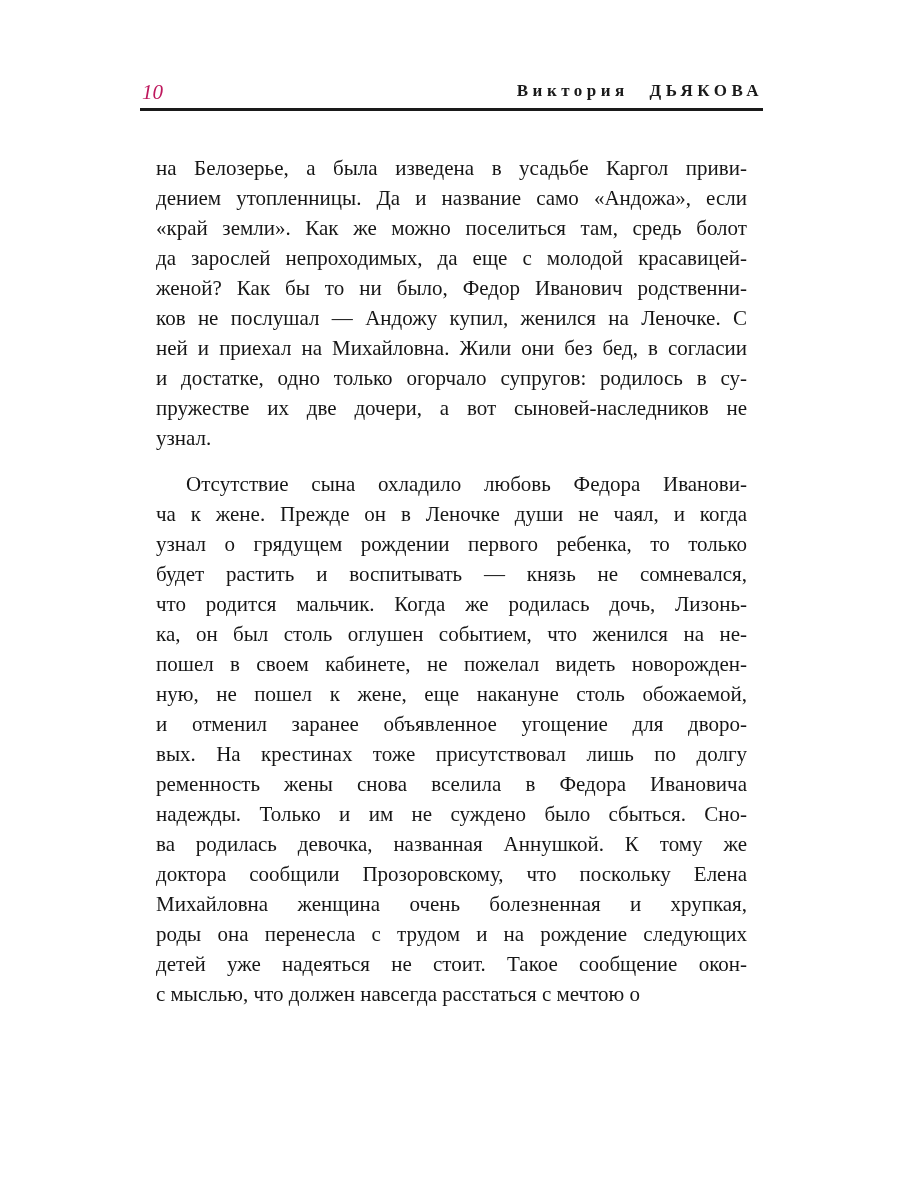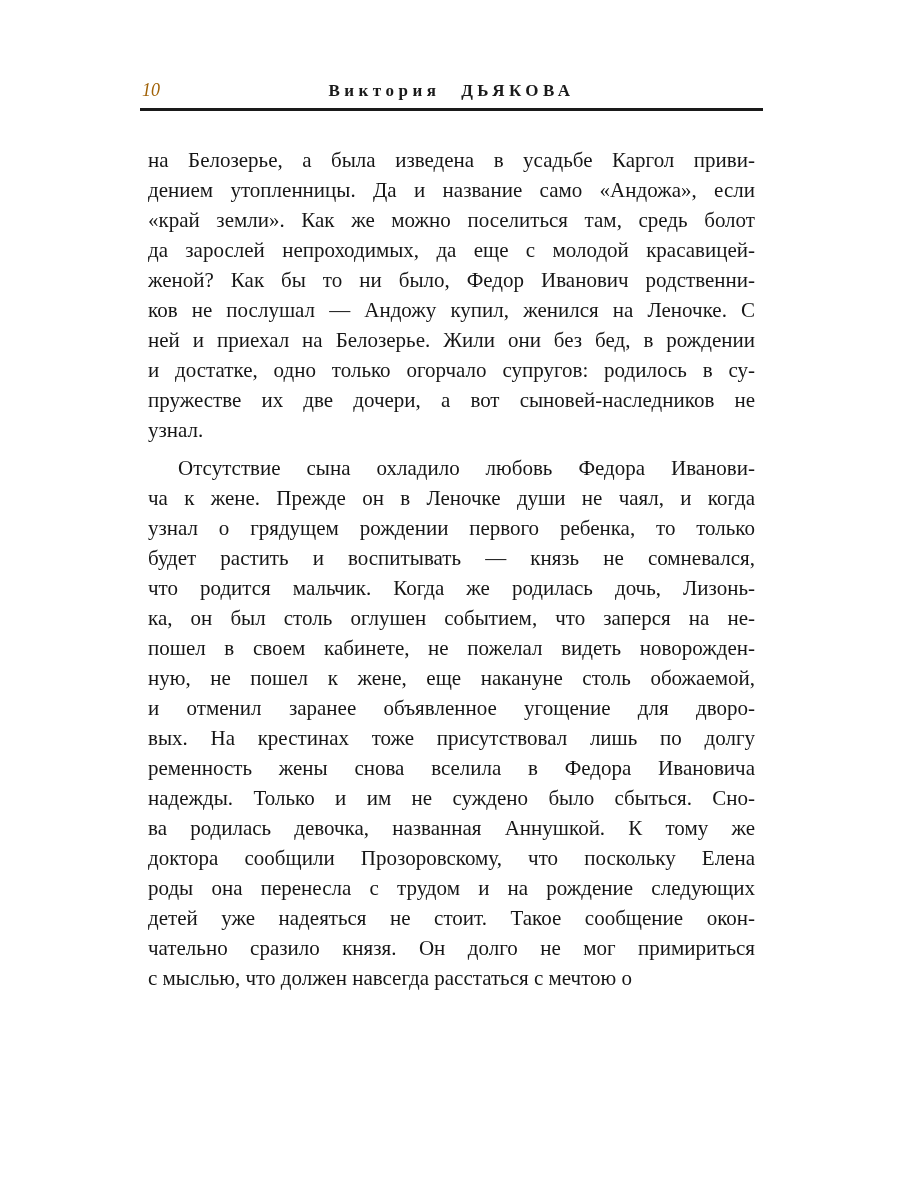--- a/index.html
+++ b/index.html
@@ -21,26 +21,26 @@
     top: 78px;
     left: 140px;
     width: 623px;
     height: 26px;
   }
   .pagenum {
     position: absolute;
     left: 2px;
     top: 2px;
     font-style: italic;
-    font-size: 18px;
-    color: #a16207;
+    font-size: 21px;
+    color: #be185d;
   }
   .running-title {
     display: block;
-    text-align: center;
+    text-align: right;
     font-size: 17px;
     font-weight: bold;
     letter-spacing: 4.5px;
     word-spacing: 12px;
     color: #1a1a1a;
     padding-top: 3px;
   }
   .rule {
     position: absolute;
     top: 108px;
@@ -52,21 +52,21 @@
   .text-block {
     position: absolute;
     top: 137px;
     left: 140px;
     width: 623px;
     font-size: 21px;
     line-height: 30px;
     color: #161616;
   }
   .paragraph {
-    margin: 8px;
+    margin: 16px;
   }
   .line {
     text-align: justify;
     text-align-last: justify;
     min-height: 30px;
   }
   .line.last {
     text-align-last: left;
   }
   .line.indent {
@@ -84,39 +84,39 @@
   </div>
   <div class="rule"></div>
   <div class="text-block" id="text-block">
       <div class="paragraph">
         <div class="line">на Белозерье, а была изведена в усадьбе Каргол приви-</div>
         <div class="line">дением утопленницы. Да и название само «Андожа», если</div>
         <div class="line">«край земли». Как же можно поселиться там, средь болот</div>
         <div class="line">да зарослей непроходимых, да еще с молодой красавицей-</div>
         <div class="line">женой? Как бы то ни было, Федор Иванович родственни-</div>
         <div class="line">ков не послушал — Андожу купил, женился на Леночке. С</div>
-        <div class="line">ней и приехал на Белозерье. Жили они без бед, в рождении</div>
+        <div class="line">ней и приехал на Михайловна. Жили они без бед, в согласии</div>
         <div class="line">и достатке, одно только огорчало супругов: родилось в су-</div>
         <div class="line">пружестве их две дочери, а вот сыновей-наследников не</div>
         <div class="line last">узнал.</div>
       </div>
       <div class="paragraph">
         <div class="line indent">Отсутствие сына охладило любовь Федора Иванови-</div>
         <div class="line">ча к жене. Прежде он в Леночке души не чаял, и когда</div>
         <div class="line">узнал о грядущем рождении первого ребенка, то только</div>
         <div class="line">будет растить и воспитывать — князь не сомневался,</div>
         <div class="line">что родится мальчик. Когда же родилась дочь, Лизонь-</div>
-        <div class="line">ка, он был столь оглушен событием, что заперся на не-</div>
+        <div class="line">ка, он был столь оглушен событием, что женился на не-</div>
         <div class="line">пошел в своем кабинете, не пожелал видеть новорожден-</div>
         <div class="line">ную, не пошел к жене, еще накануне столь обожаемой,</div>
         <div class="line">и отменил заранее объявленное угощение для дворо-</div>
         <div class="line">вых. На крестинах тоже присутствовал лишь по долгу</div>
         <div class="line">ременность жены снова вселила в Федора Ивановича</div>
         <div class="line">надежды. Только и им не суждено было сбыться. Сно-</div>
         <div class="line">ва родилась девочка, названная Аннушкой. К тому же</div>
         <div class="line">доктора сообщили Прозоровскому, что поскольку Елена</div>
+        <div class="line">Михайловна женщина очень болезненная и хрупкая,</div>
         <div class="line">роды она перенесла с трудом и на рождение следующих</div>
         <div class="line">детей уже надеяться не стоит. Такое сообщение окон-</div>
-        <div class="line">чательно сразило князя. Он долго не мог примириться</div>
         <div class="line last">с мыслью, что должен навсегда расстаться с мечтою о</div>
       </div>
     </div>
 </div>
 
 </body></html>

